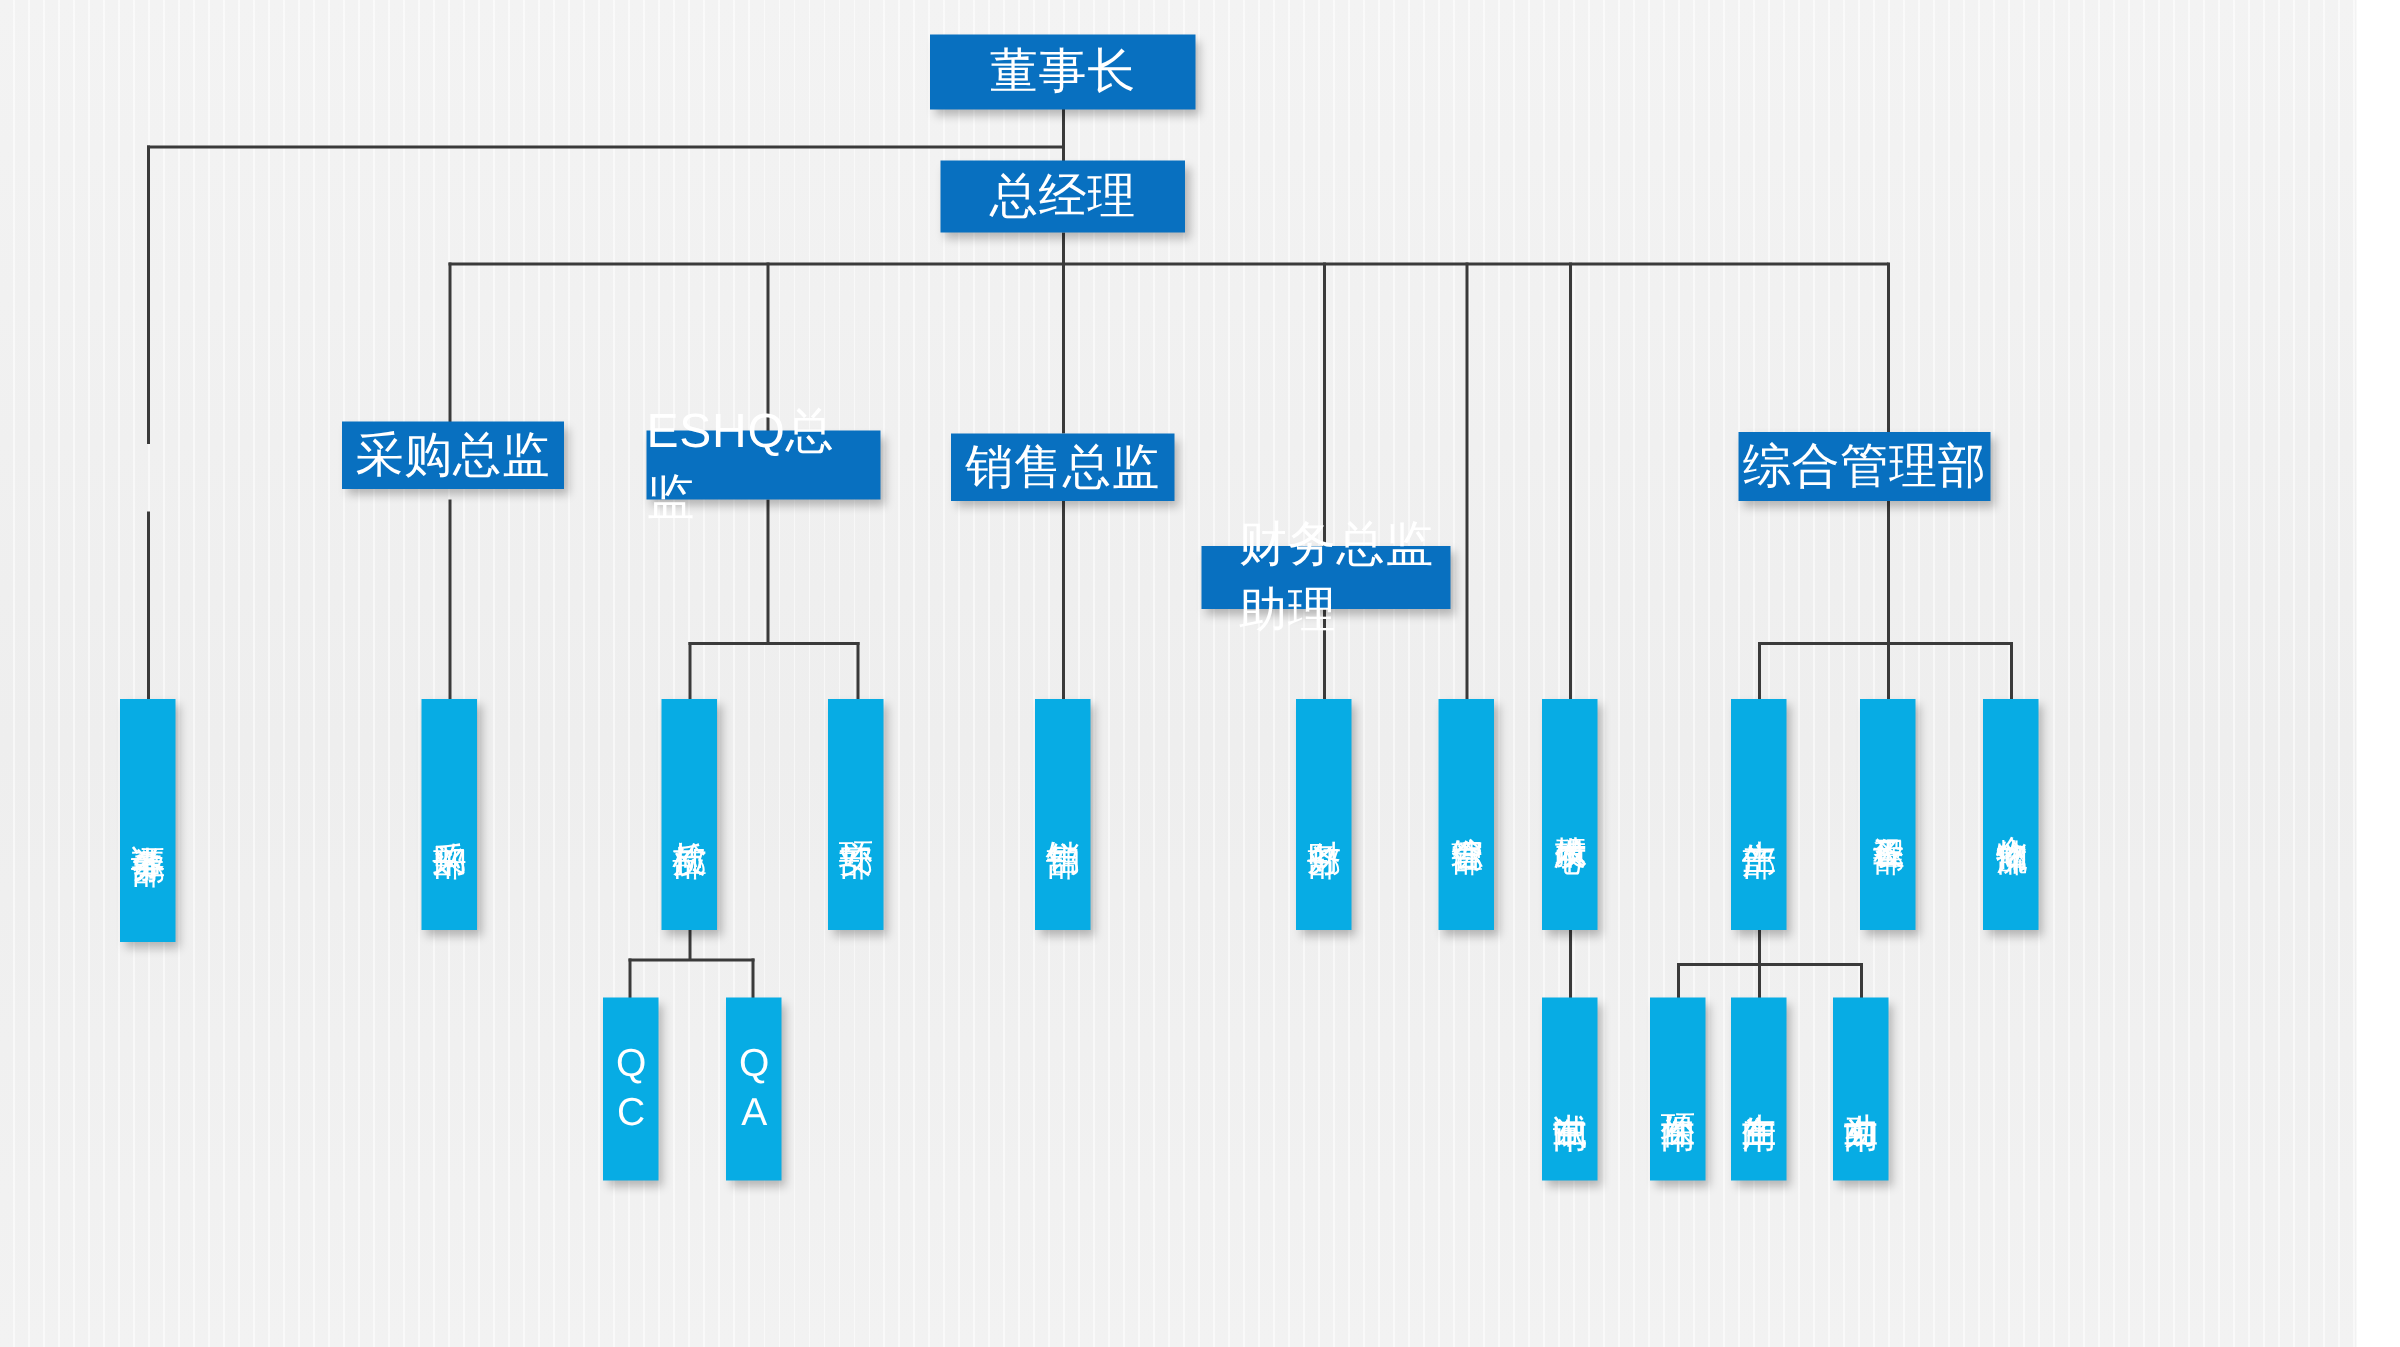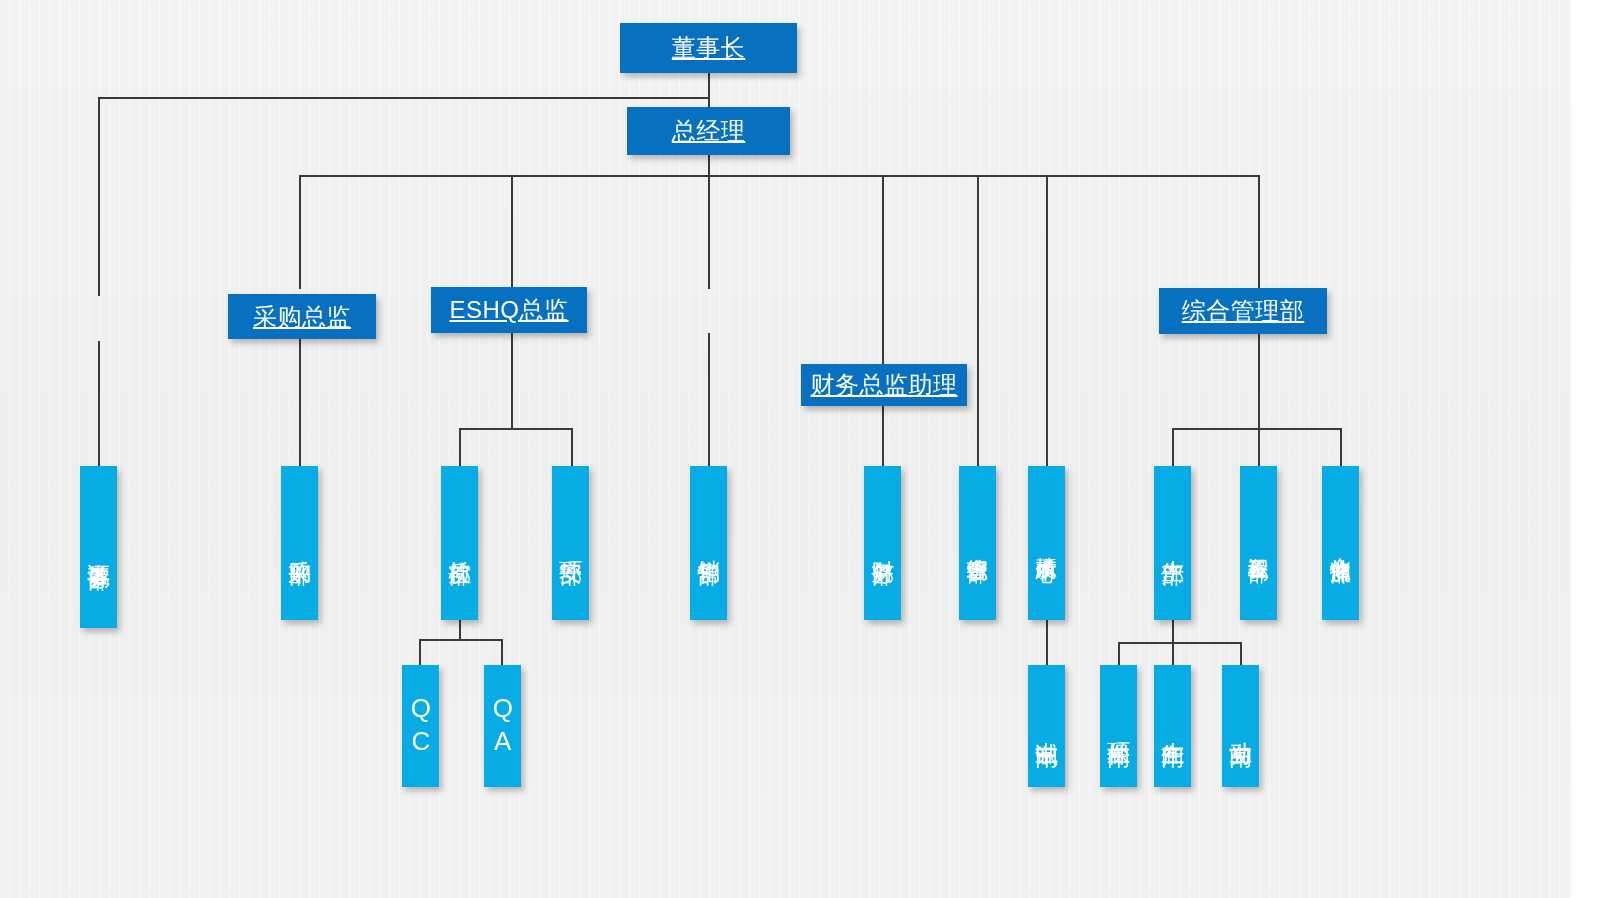--- a/index.html
+++ b/index.html
@@ -57,22 +57,21 @@
     box-sizing: border-box;
     display: flex;
     align-items: center;
     justify-content: center;
     color: #ffffff;
     box-shadow: 3px 4px 6px rgba(0,0,0,0.25);
     letter-spacing: 0.5px;
   }
   .box.dark {
     background: #0870c0;
-    font-size: 24px;
-    text-decoration: underline;
+    font-size: 32px;
   }
   .box.light {
     background: #07ace4;
     font-size: 23px;
   }
   .box.vert {
     writing-mode: vertical-rl;
     text-orientation: upright;
     line-height: 1.02;
     letter-spacing: 1px;
@@ -138,26 +137,27 @@
   <div class="conn h" style="left:1118px; top:642px; width:122px;"></div>
   <div class="conn v" style="left:1118px; top:642px; height:24px;"></div>
   <div class="conn v" style="left:1172px; top:642px; height:24px;"></div>
   <div class="conn v" style="left:1240px; top:642px; height:24px;"></div>
 
   <div class="box dark" style="left:620px; top:23px; width:177px; height:50px;">董事长</div>
 
   <div class="box dark" style="left:627px; top:107px; width:163px; height:48px;">总经理</div>
 
 
-  <div class="box dark" style="left:228px; top:294px; width:148px; height:45px;">采购总监</div>
+  <div class="box dark" style="left:228px; top:281px; width:148px; height:45px;">采购总监</div>
 
   <div class="box dark" style="left:431px; top:287px; width:156px; height:46px;">ESHQ总监</div>
 
+  <div class="box dark" style="left:634px; top:289px; width:149px; height:45px;">销售总监</div>
 
-  <div class="box dark" style="left:801px; top:364px; width:166px; height:42px;">财务总监助理</div>
+  <div class="box dark" style="left:801px; top:364px; width:166px; height:42px;padding-left:25px;">财务总监助理</div>
 
   <div class="box dark" style="left:1159px; top:288px; width:168px; height:46px;">综合管理部</div>
 
   <div class="box light vert" style="left:80px; top:466px; width:37px; height:162px;">证券事务部</div>
 
   <div class="box light vert" style="left:281px; top:466px; width:37px; height:154px;">采购部</div>
 
   <div class="box light vert" style="left:441px; top:466px; width:37px; height:154px;">质检部</div>
 
   <div class="box light vert" style="left:552px; top:466px; width:37px; height:154px;">安环部</div>

